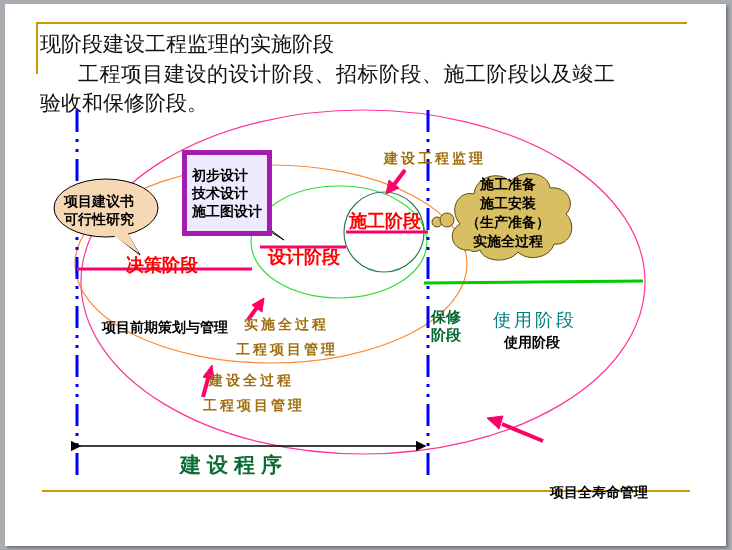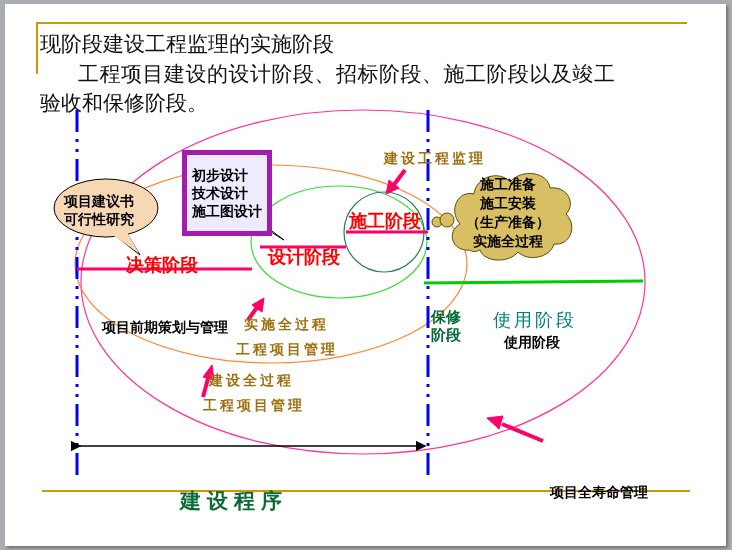--- a/index.html
+++ b/index.html
@@ -16,21 +16,21 @@
   .body2 { left:40px; top:89px; font-family:"DejaVu Serif","Liberation Serif",serif; font-size:21px; color:#111; }
   svg.diagram { position:absolute; left:0; top:0; }
   .red-label { color:#ff0000; font-family:"DejaVu Serif","Liberation Serif",serif; font-size:18px; font-weight:bold; }
   .black-label { color:#000; font-size:14px; font-weight:bold;margin-top:44px; }
   .brown-label { color:#a07010; font-family:"DejaVu Serif","Liberation Serif",serif; font-size:14px; font-weight:bold; letter-spacing:3px; }
   .green-label { color:#006633; font-size:15px; font-weight:bold; line-height:18px;margin-top:40px; }
   .teal-label { color:#008080; font-family:"DejaVu Serif","Liberation Serif",serif; font-size:18px; letter-spacing:3px;margin-top:48px; }
   .box { background:#f0eaff; border:5px solid #a21caf; padding:11px 5px; font-size:14px; font-weight:bold; line-height:18px; color:#000; }
   .cloud-text { font-size:14px; font-weight:bold; line-height:19px; color:#000; text-align:center; }
   .bubble-text { font-size:14px; font-weight:bold; line-height:18px; color:#000; text-align:left; }
-  .dev-label { color:#0b6b36; font-family:Liberation Sans, sans-serif; font-size:21px; font-weight:bold; letter-spacing:6px;margin-top:36px; }
+  .dev-label { color:#0b6b36; font-family:Liberation Sans, sans-serif; font-size:21px; font-weight:bold; letter-spacing:6px; }
 </style>
 </head>
 <body>
 
 <div class="slide">
   <div class="title-frame-top"></div>
   <div class="title-frame-left"></div>
   <div class="bottom-rule"></div>
 </div>
 

